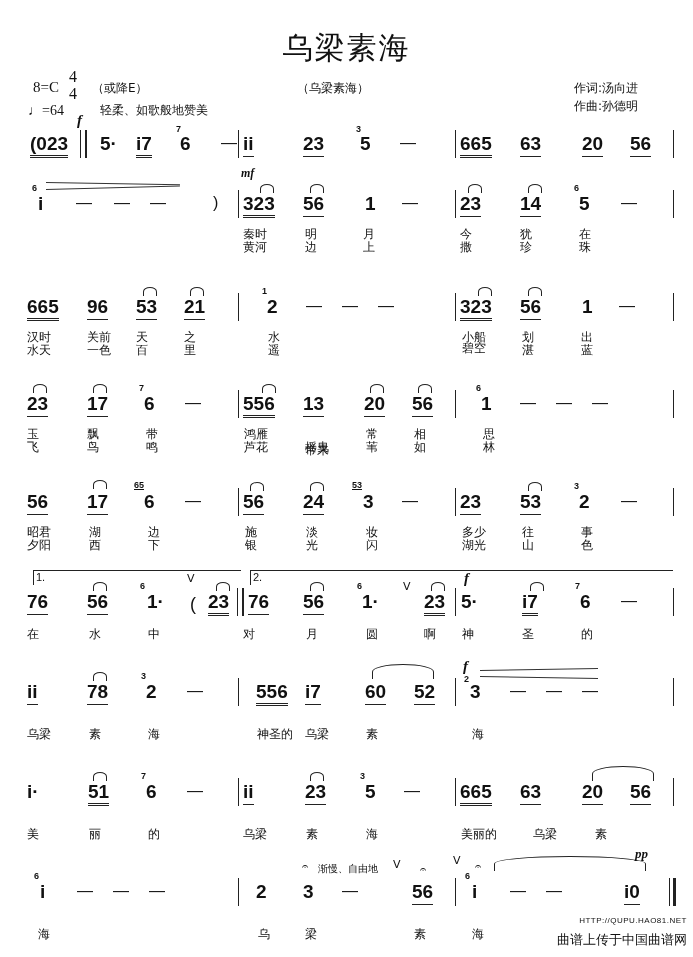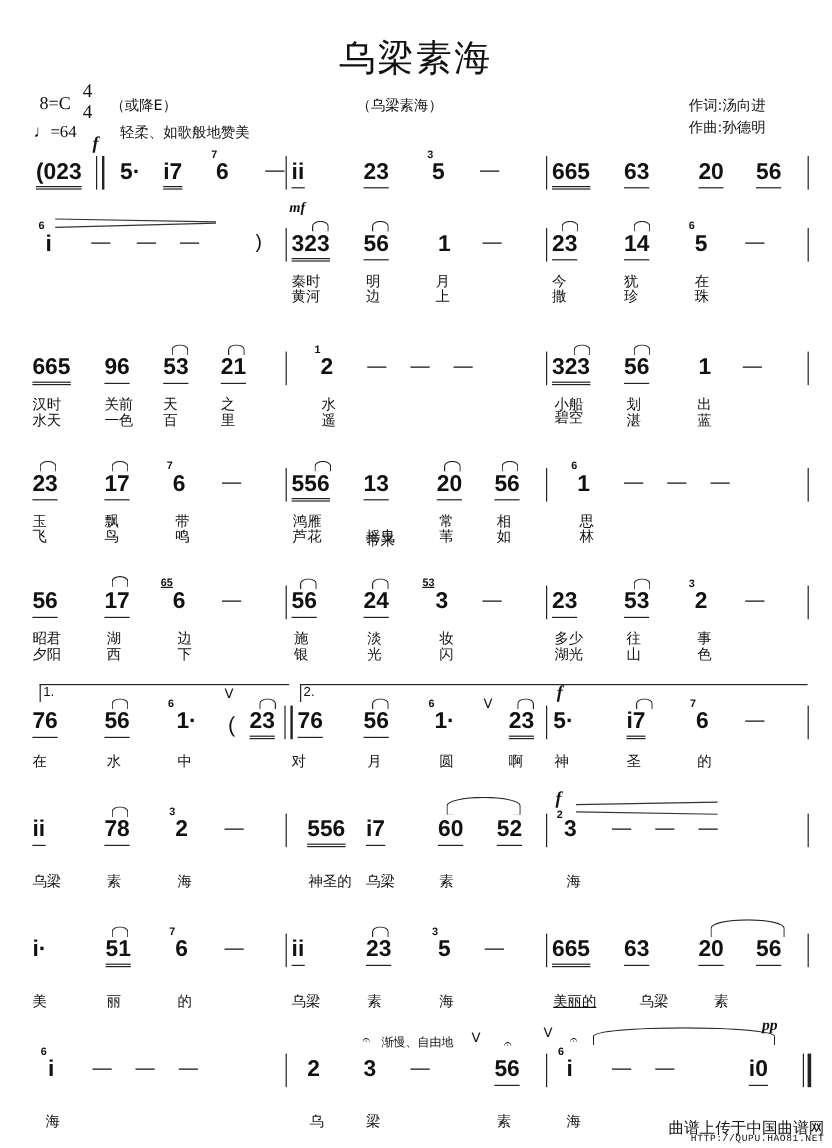--- a/index.html
+++ b/index.html
@@ -16,21 +16,21 @@
   .n.u1{border-bottom:1px solid #222;padding-bottom:2px;}
   .n.u2{border-bottom:3px double #222;padding-bottom:1px;}
   .dash{position:absolute;font-size:16px;}
   .grace{position:absolute;font-size:9px;font-weight:bold;}
   .lyr{position:absolute;font-size:12px;line-height:13px;font-family:"DejaVu Sans",sans-serif;white-space:pre;}
   .dyn{position:absolute;font-family:"Liberation Serif",serif;font-style:italic;font-weight:bold;font-size:15px;}
   .arc{position:absolute;border:1px solid #222;border-bottom:none;border-radius:50% 50% 0 0;}
   .small{position:absolute;font-size:11px;font-family:"DejaVu Sans",sans-serif;}
   .volta{position:absolute;border-top:1px solid #222;border-left:1px solid #222;height:14px;font-size:11px;padding-left:2px;}
   .wm1{position:absolute;right:6px;top:931px;font-size:13px;font-family:"DejaVu Sans",sans-serif;}
-  .wm2{position:absolute;right:6px;top:945px;font-size:8px;font-family:Liberation Mono, monospace;letter-spacing:.5px;margin-left:21px;}
+  .wm2{position:absolute;right:6px;top:916px;font-size:8px;font-family:Liberation Sans, sans-serif;letter-spacing:.5px;margin-left:21px;}
   .hair{position:absolute;height:0;border-top:1px solid #333;transform-origin:left center;}
 </style>
 </head>
 <body>
 
 <div class="title">乌梁素海</div>
 
 <div class="key">8=C</div>
 <div class="frac">
     <div>4</div>
@@ -323,21 +323,21 @@
   <div class="arc" style="left:592px;top:-2px;width:60px;height:14px;"></div>
   <div class="n u1" style="left:582px;top:14px;">20</div>
   <div class="n u1" style="left:630px;top:14px;">56</div>
   <div class="bar" style="left:673px;top:10px;"></div>
   <div class="lyr" style="left:27px;top:60px;">美</div>
   <div class="lyr" style="left:89px;top:60px;">丽</div>
   <div class="lyr" style="left:148px;top:60px;">的</div>
   <div class="lyr" style="left:243px;top:60px;">乌梁</div>
   <div class="lyr" style="left:306px;top:60px;">素</div>
   <div class="lyr" style="left:366px;top:60px;">海</div>
-  <div class="lyr" style="left:461px;top:60px;text-decoration:underline;">美丽的</div>
+  <div class="lyr" style="left:461px;top:60px;">美丽的</div>
   <div class="lyr" style="left:533px;top:60px;">乌梁</div>
   <div class="lyr" style="left:595px;top:60px;">素</div>
 </div>
 
 <div class="row" style="top:868px;">
   <div class="grace" style="left:34px;top:3px;">6</div>
   <div class="n" style="left:40px;top:14px;">i</div>
   <div class="dash" style="left:77px;top:14px;">—</div>
   <div class="dash" style="left:113px;top:14px;">—</div>
   <div class="dash" style="left:149px;top:14px;">—</div>

